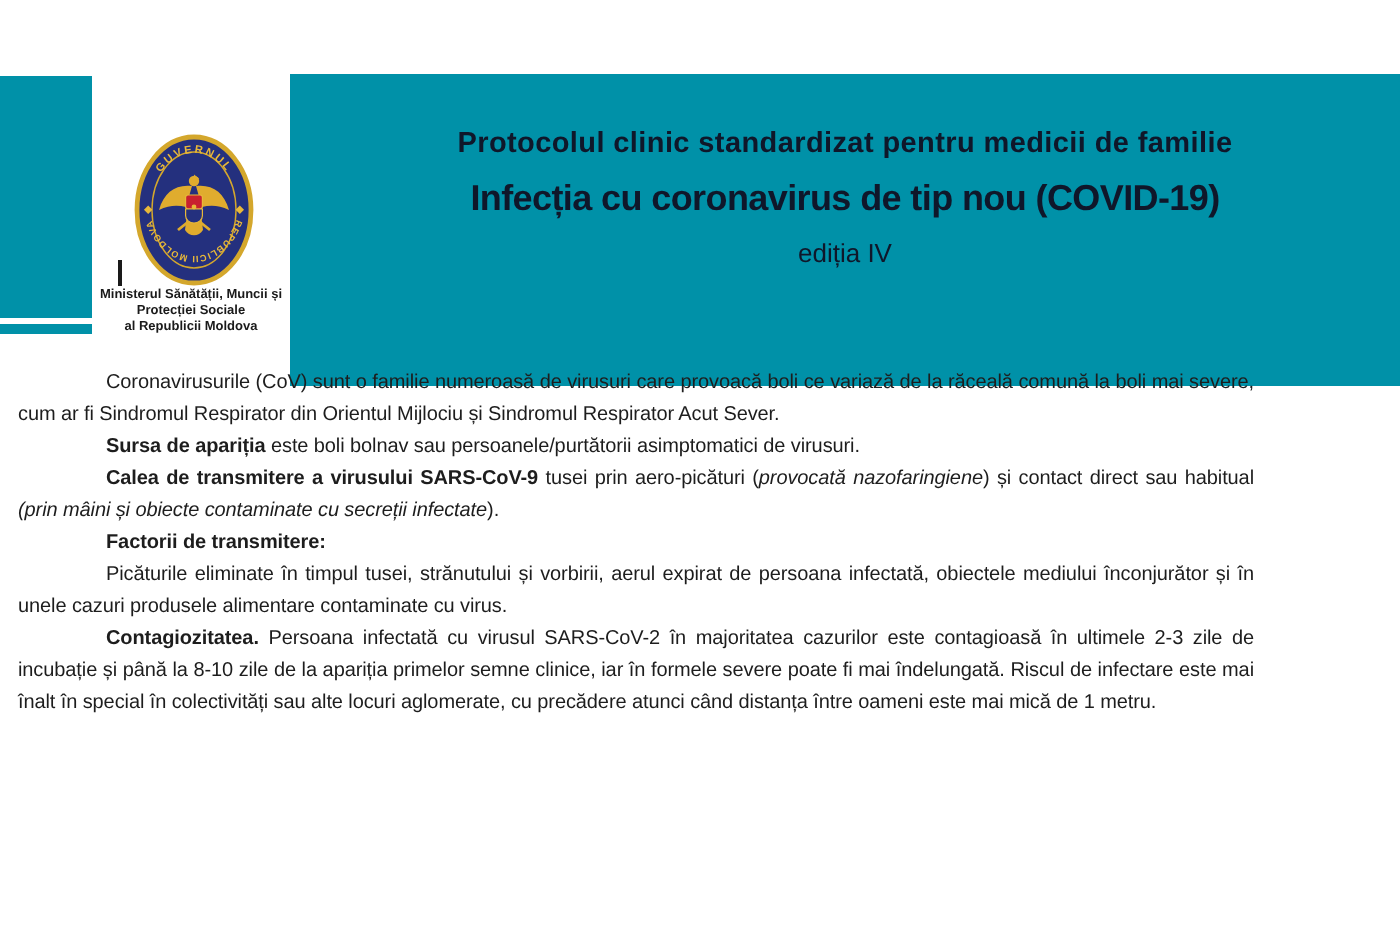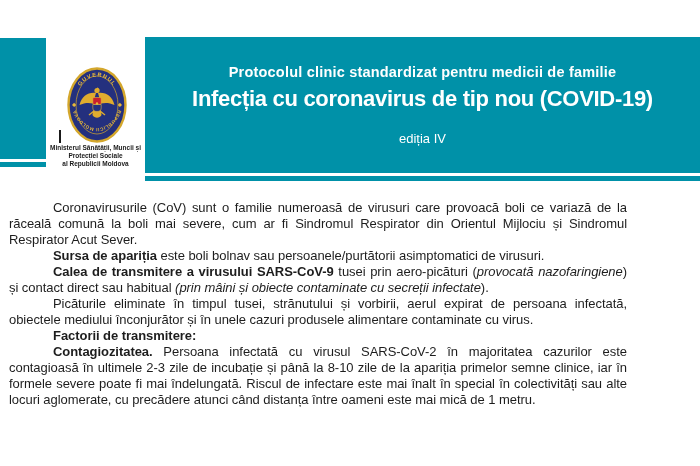--- a/index.html
+++ b/index.html
@@ -10,30 +10,30 @@
   .left-bar{position:absolute;left:0;top:38px;width:46px;height:121px;background:#0091A8;}
   .left-line{position:absolute;left:0;top:162px;width:46px;height:5px;background:#0091A8;}
   .logo-box{position:absolute;left:46px;top:37px;width:99px;height:140px;background:#ffffff;}
   .emblem{position:absolute;left:21px;top:30px;width:60px;height:76px;}
   .tick{position:absolute;left:13px;top:93px;width:2px;height:13px;background:#1a1a1a;}
   .ministry{
     position:absolute;left:-8px;top:107px;width:115px;text-align:center;
     font-size:6.5px;line-height:8px;font-weight:bold;color:#1a1a1a;letter-spacing:0;
   }
   .band{
-    position:absolute;left:145px;top:37px;width:555px;height:136px;background:#0091A8;
-    text-align:center;color:#ffffff;box-sizing:border-box;padding-top:26px;
+    position:absolute;left:145px;top:37px;width:555px;height:156px;background:#0091A8;
+    text-align:center;color:#0f172a;box-sizing:border-box;padding-top:26px;
   }
   .band-sub{font-size:14.5px;line-height:18px;font-weight:bold;letter-spacing:0.2px;}
-  .band-title{font-size:22px;line-height:30px;font-weight:bold;margin-top:3px;letter-spacing:-0.3px;}
-  .band-edition{font-size:13px;line-height:17px;margin-top:16px;font-weight:normal;}
+  .band-title{font-size:18px;line-height:30px;font-weight:bold;margin-top:3px;letter-spacing:-0.3px;}
+  .band-edition{font-size:13px;line-height:17px;margin-top:4px;font-weight:normal;}
   .band-line{position:absolute;left:145px;top:176px;width:555px;height:5px;background:#0091A8;}
   .body-text{
-    position:absolute;left:0;top:200px;width:636px;box-sizing:border-box;padding:0 9px;
-    font-size:13px;line-height:16px;color:#1d1d1d;text-align:justify;letter-spacing:-0.05px;
+    position:absolute;left:0;top:184px;width:636px;box-sizing:border-box;padding:0 9px;
+    font-size:10px;line-height:16px;color:#1d1d1d;text-align:justify;letter-spacing:-0.05px;
   }
   .para{margin:0;text-align:justify;}
   .para.indent{text-indent:44px;}
   .bold{font-weight:bold;}
   .italic{font-style:italic;}
   .regular{font-weight:normal;font-style:normal;}
 </style>
 </head>
 <body>
 
@@ -80,18 +80,18 @@
     <div class="band-sub">Protocolul clinic standardizat pentru medicii de familie</div>
     <div class="band-title">Infecția cu coronavirus de tip nou (COVID-19)</div>
     <div class="band-edition">ediția IV</div>
   </div>
   <div class="band-line"></div>
 
   <div class="body-text">
       <p class="para indent"><span class="regular">Coronavirusurile (CoV) sunt o familie numeroasă de virusuri care provoacă boli ce variază de la răceală comună la boli mai severe, cum ar fi Sindromul Respirator din Orientul Mijlociu și Sindromul Respirator Acut Sever.</span></p>
       <p class="para indent"><span class="bold">Sursa de apariția</span><span class="regular"> este boli bolnav sau persoanele/purtătorii asimptomatici de virusuri.</span></p>
       <p class="para indent"><span class="bold">Calea de transmitere a virusului SARS-CoV-9</span><span class="regular"> tusei prin aero-picături (</span><span class="italic">provocată nazofaringiene</span><span class="regular">) și contact direct sau habitual </span><span class="italic">(prin mâini și obiecte contaminate cu secreții infectate</span><span class="regular">).</span></p>
+      <p class="para indent"><span class="bold">Factorii de transmitere:</span></p>
       <p class="para indent"><span class="regular">Picăturile eliminate în timpul tusei, strănutului și vorbirii, aerul expirat de persoana infectată, obiectele mediului înconjurător și în unele cazuri produsele alimentare contaminate cu virus.</span></p>
-      <p class="para indent"><span class="bold">Factorii de transmitere:</span></p>
       <p class="para indent"><span class="bold">Contagiozitatea.</span><span class="regular"> Persoana infectată cu virusul SARS-CoV-2 în majoritatea cazurilor este contagioasă în ultimele 2-3 zile de incubație și până la 8-10 zile de la apariția primelor semne clinice, iar în formele severe poate fi mai îndelungată. Riscul de infectare este mai înalt în special în colectivități sau alte locuri aglomerate, cu precădere atunci când distanța între oameni este mai mică de 1 metru.</span></p>
     </div>
 
 </div>
 
 </body></html>

